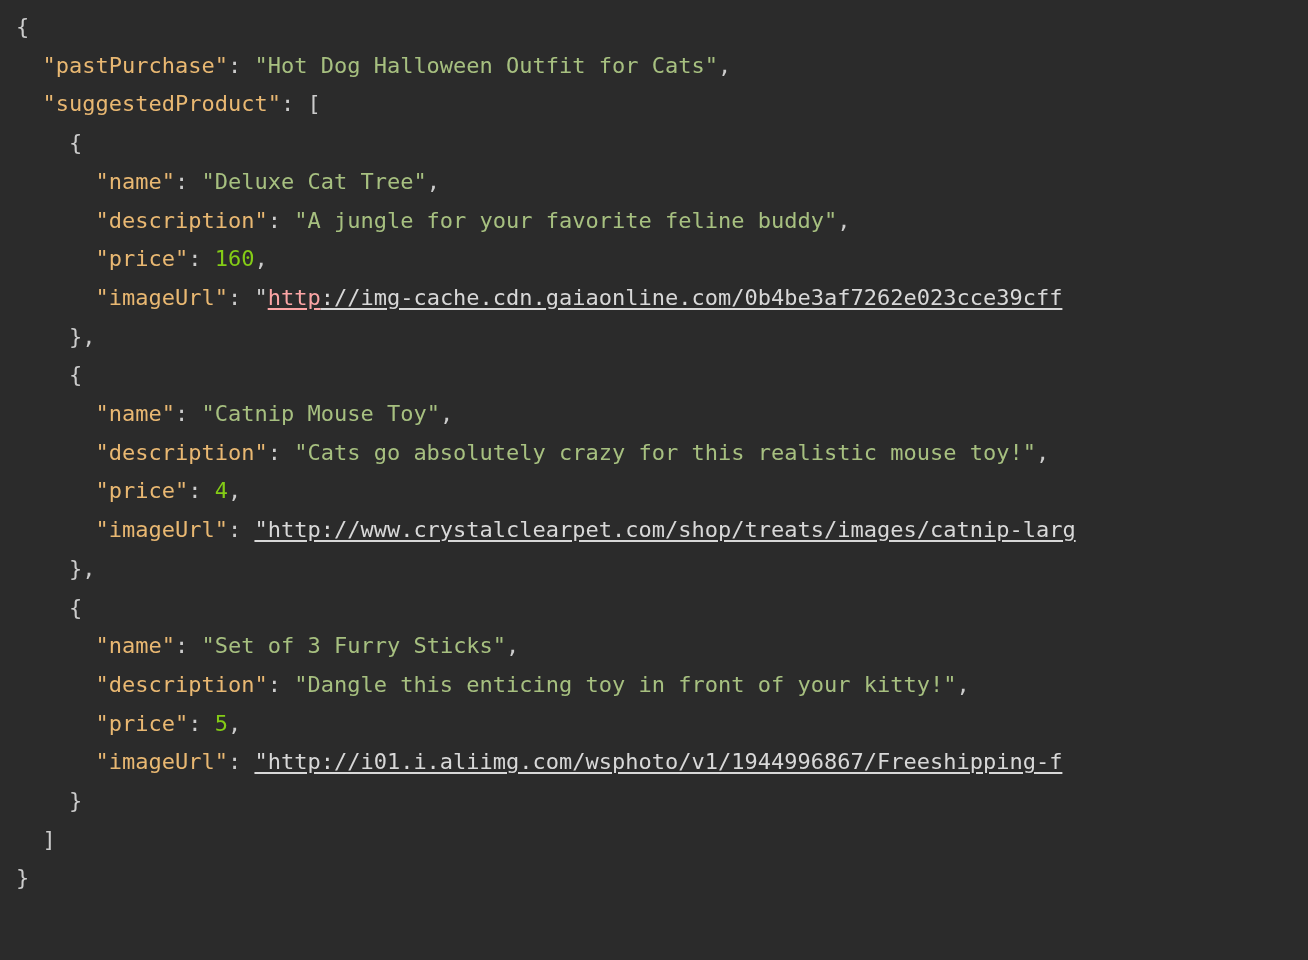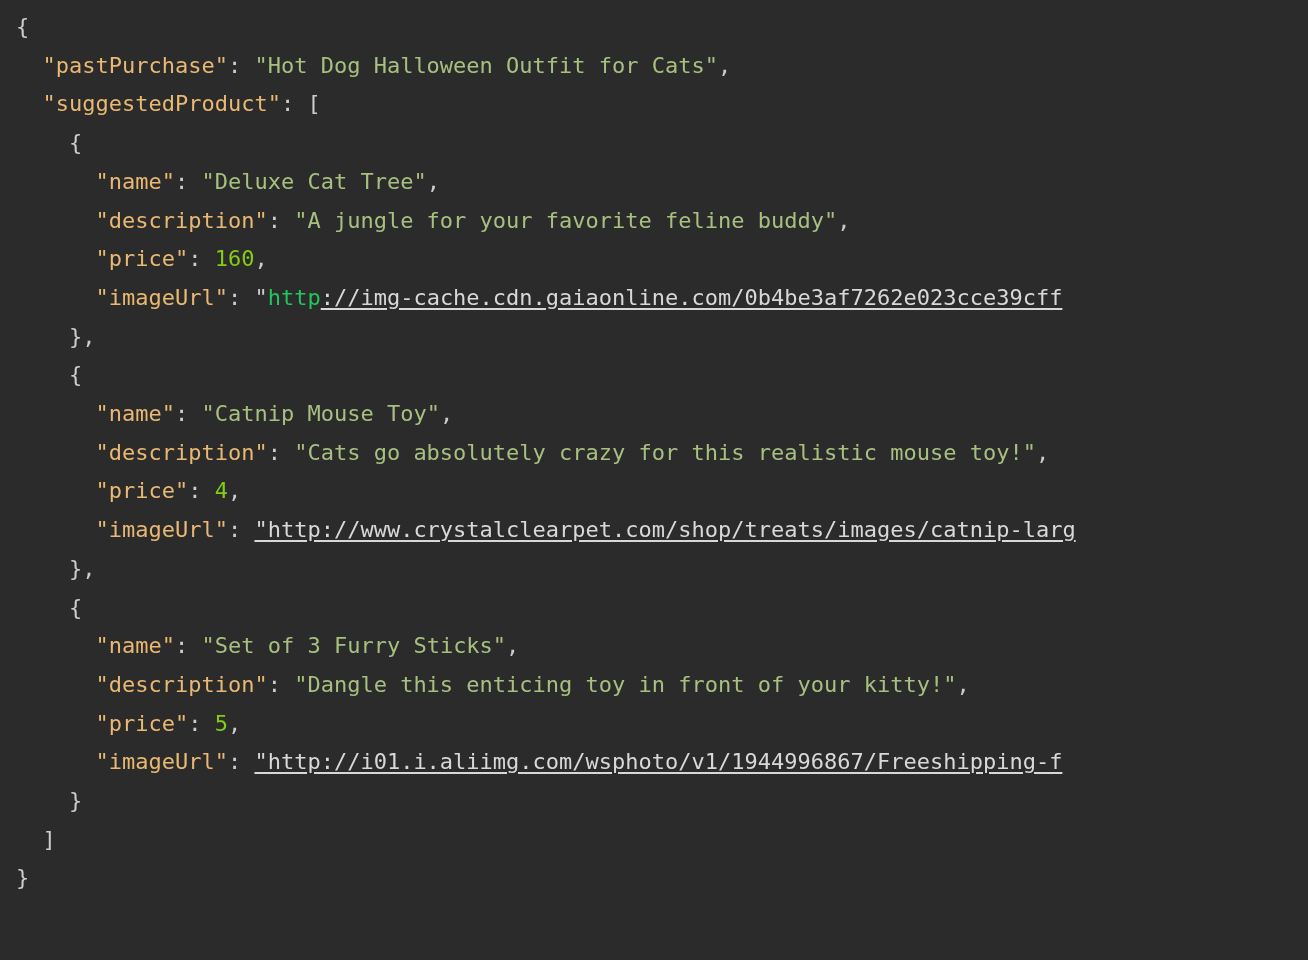--- a/index.html
+++ b/index.html
@@ -19,21 +19,21 @@
     color: #cccccc;
     white-space: pre;
     overflow: hidden;
   }
   .p  { color: #cccccc; }           
   .k  { color: #e9b872; }           
   .s  { color: #a7c080; }           
   .n  { color: #84cc16; }           
   .u  { color: #d4d4d4; text-decoration: underline; text-underline-offset: 3px; margin-top: 32px; } 
   .u  { color: #d8d8d8; }
-  .http { color: #22c55e; text-underline-offset: 3px; } 
+  .http { color: #fca5a5; text-decoration: underline; text-underline-offset: 3px; } 
 </style>
 </head>
 <body>
 
 <pre class="code"><span class="p">{</span>
   <span class="k">"pastPurchase"</span><span class="p">: </span><span class="s">"Hot Dog Halloween Outfit for Cats"</span><span class="p">,</span>
   <span class="k">"suggestedProduct"</span><span class="p">: </span><span class="p">[</span>
     <span class="p">{</span>
       <span class="k">"name"</span><span class="p">: </span><span class="s">"Deluxe Cat Tree"</span><span class="p">,</span>
       <span class="k">"description"</span><span class="p">: </span><span class="s">"A jungle for your favorite feline buddy"</span><span class="p">,</span>

